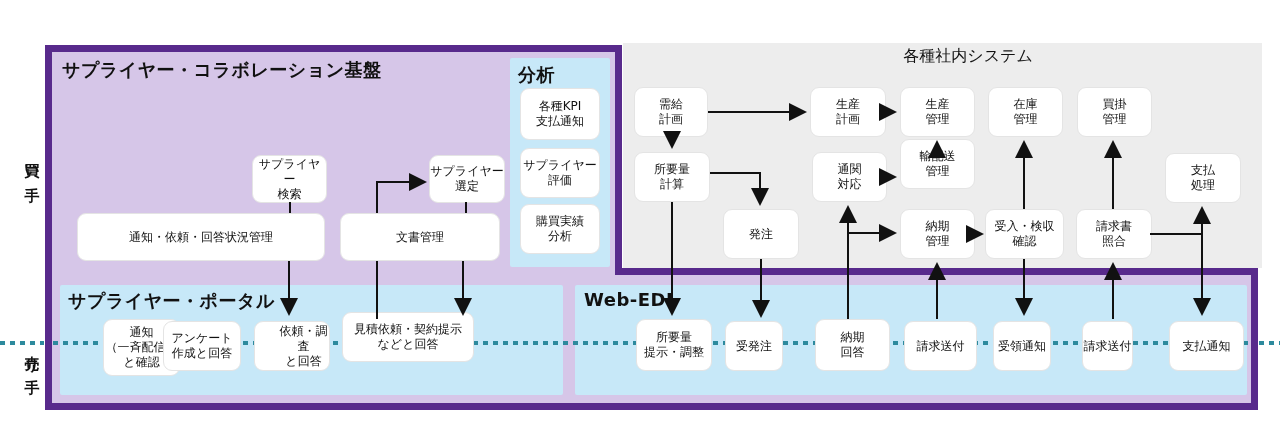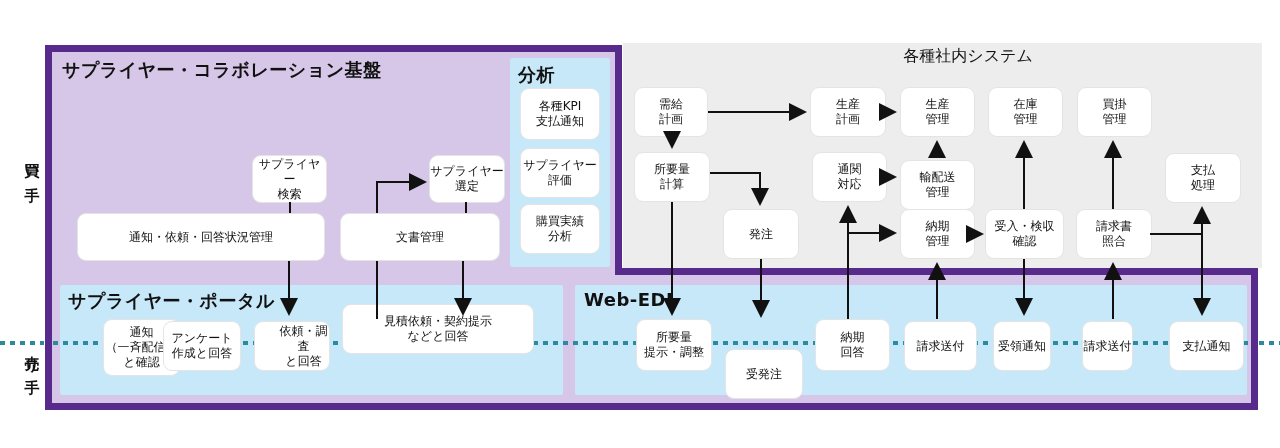--- a/index.html
+++ b/index.html
@@ -67,45 +67,45 @@
 <div class="node" style="left:900px;top:87px;width:75px;height:50px;">生産
 管理</div>
 <div class="node" style="left:988px;top:87px;width:75px;height:50px;">在庫
 管理</div>
 <div class="node" style="left:1077px;top:87px;width:75px;height:50px;">買掛
 管理</div>
 <div class="node" style="left:634px;top:152px;width:76px;height:50px;">所要量
 計算</div>
 <div class="node" style="left:812px;top:152px;width:75px;height:50px;">通関
 対応</div>
-<div class="node" style="left:900px;top:160px;width:75px;height:50px;">輸配送
+<div class="node" style="left:900px;top:139px;width:75px;height:50px;">輸配送
 管理</div>
 <div class="node" style="left:1165px;top:153px;width:76px;height:50px;">支払
 処理</div>
 <div class="node" style="left:723px;top:209px;width:76px;height:50px;">発注</div>
 <div class="node" style="left:900px;top:209px;width:75px;height:50px;">納期
 管理</div>
 <div class="node" style="left:985px;top:209px;width:79px;height:50px;font-size:12px;">受入・検収
 確認</div>
 <div class="node" style="left:1076px;top:209px;width:76px;height:50px;">請求書
 照合</div>
 
 <div class="node" style="left:75px;top:319px;width:77px;height:57px;font-size:12px;margin-left:28px;">通知
 （一斉配信）
 と確認</div>
 <div class="node" style="left:163px;top:321px;width:78px;height:50px;font-size:12px;">アンケート
 作成と回答</div>
 <div class="node" style="left:254px;top:321px;width:76px;height:50px;font-size:12px;padding-left:23px;">依頼・調査
 と回答</div>
-<div class="node" style="left:342px;top:304px;width:192px;height:50px;">見積依頼・契約提示
+<div class="node" style="left:342px;top:312px;width:132px;height:50px;">見積依頼・契約提示
 などと回答</div>
 
 <div class="node" style="left:636px;top:319px;width:76px;height:52px;font-size:12px;">所要量
 提示・調整</div>
-<div class="node" style="left:725px;top:321px;width:78px;height:50px;margin-top:28px;">受発注</div>
+<div class="node" style="left:725px;top:321px;width:58px;height:50px;">受発注</div>
 <div class="node" style="left:815px;top:319px;width:75px;height:52px;">納期
 回答</div>
 <div class="node" style="left:904px;top:321px;width:73px;height:50px;">請求送付</div>
 <div class="node" style="left:993px;top:321px;width:58px;height:50px;">受領通知</div>
 <div class="node" style="left:1082px;top:321px;width:51px;height:50px;">請求送付</div>
 <div class="node" style="left:1169px;top:321px;width:75px;height:50px;">支払通知</div>
 
 <svg id="arrow-svg" width="1280" height="448">
   <defs>
     <marker id="ah" markerWidth="9" markerHeight="9" refX="7" refY="4.5" orient="auto">

